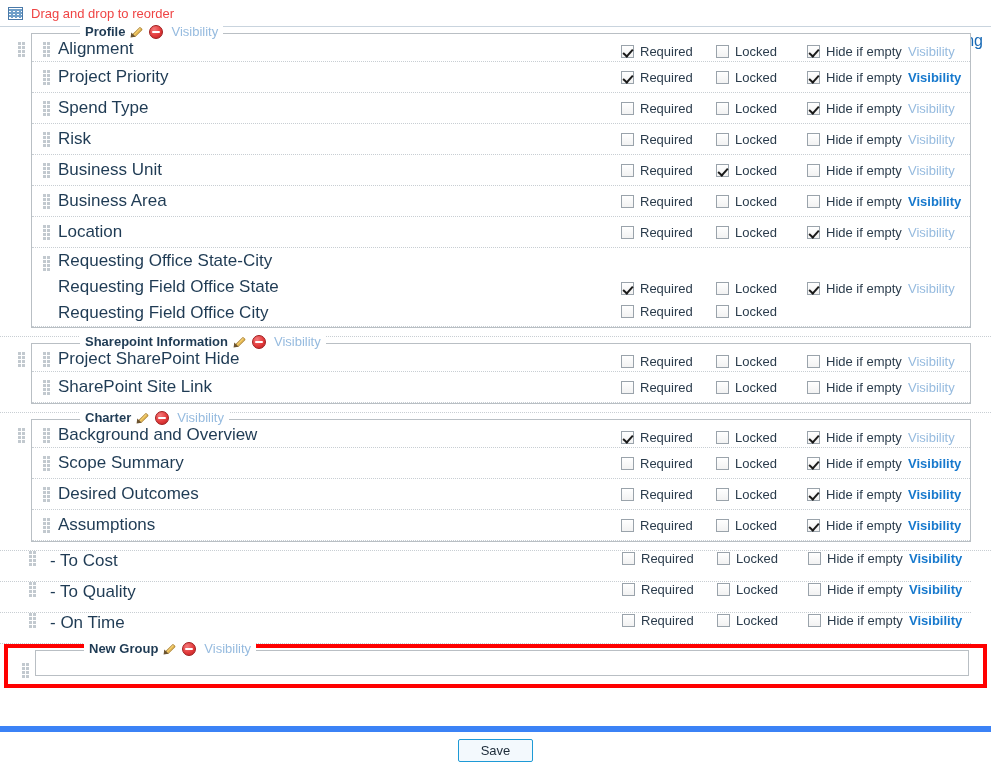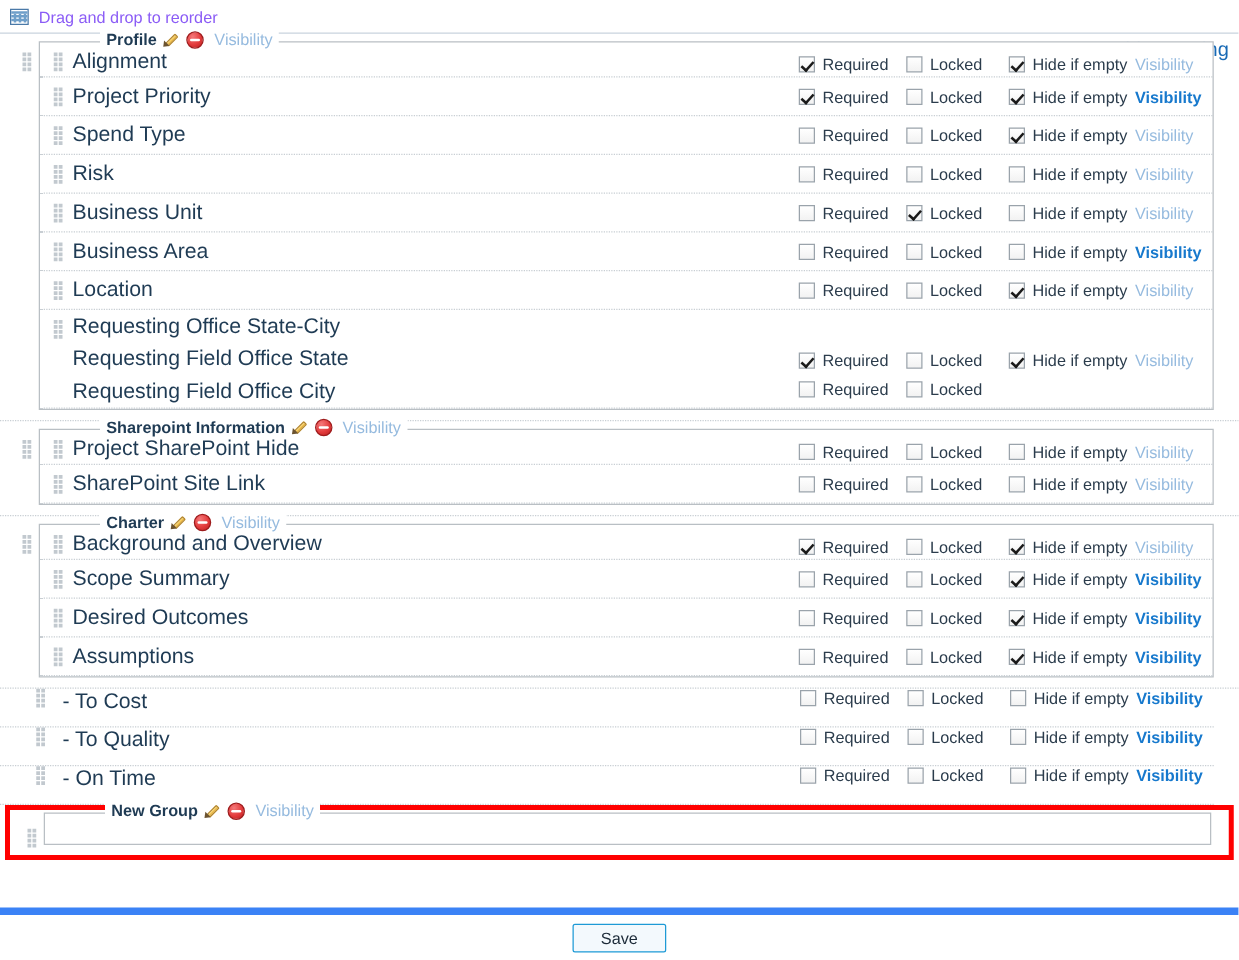--- a/index.html
+++ b/index.html
@@ -45,21 +45,21 @@
   .grid-icon .hbar { left:0; right:0; height:2px; }
   .grid-icon .hb1 { top:1px; }
   .grid-icon .hb2 { top:4px; }
   .grid-icon .hb3 { top:7px; }
   .grid-icon .vbar { top:3px; bottom:1px; width:2px; }
   .grid-icon .vb1 { left:2px; }
   .grid-icon .vb2 { left:6px; }
   .grid-icon .vb3 { left:10px; }
 
   .topbar-label {
-    color: #8b5cf6;
+    color: #ef4444;
     font-size: 13px;
   }
   .add-grouping {
     position: absolute;
     right: 8px;
     top: 4px;
     color: #1769b5;
     font-size: 16px;
     cursor: pointer;
     text-decoration: none;
@@ -207,20 +207,21 @@
     display: flex;
     align-items: center;
     white-space: nowrap;
   }
   .row.first-row .opts { padding-bottom: 2px; }
 
   .opt {
     display: flex;
     align-items: center;
     cursor: pointer;
+    margin-left: 9px;
   }
   .opt .cbx {
     width: 13px; height: 13px;
     box-sizing: border-box;
     border: 1px solid #9aa3ab;
     background: linear-gradient(to bottom,#ffffff 0%,#f2f2f2 100%);
     position: relative;
     flex: 0 0 auto;
     margin-right: 6px;
   }

